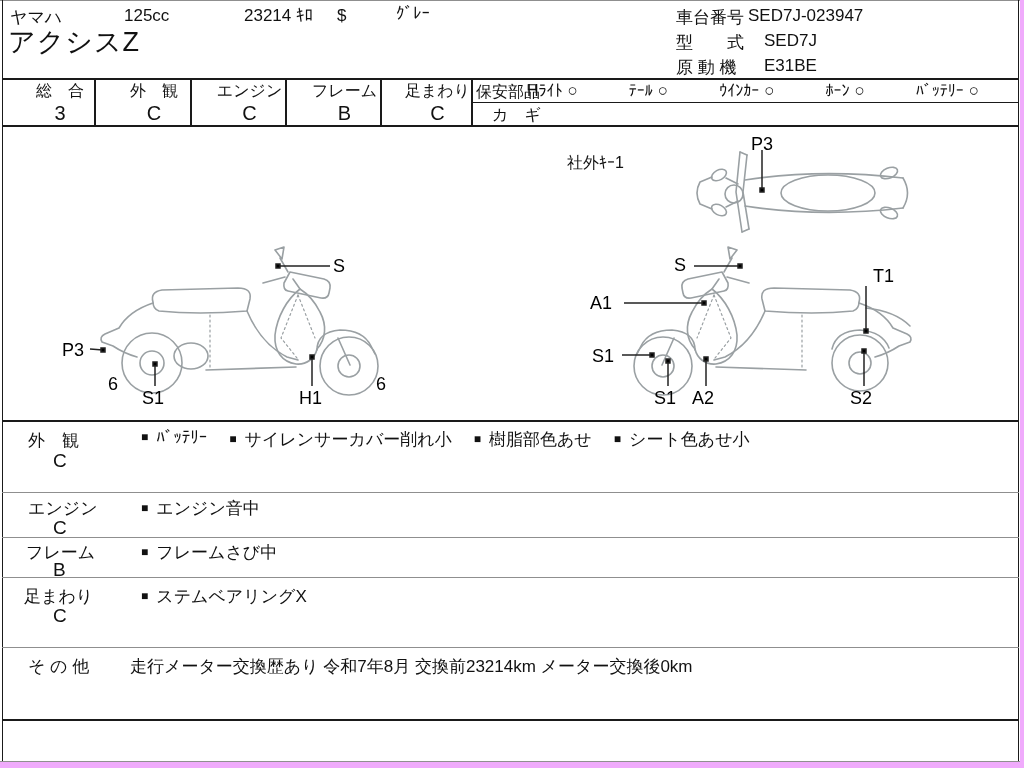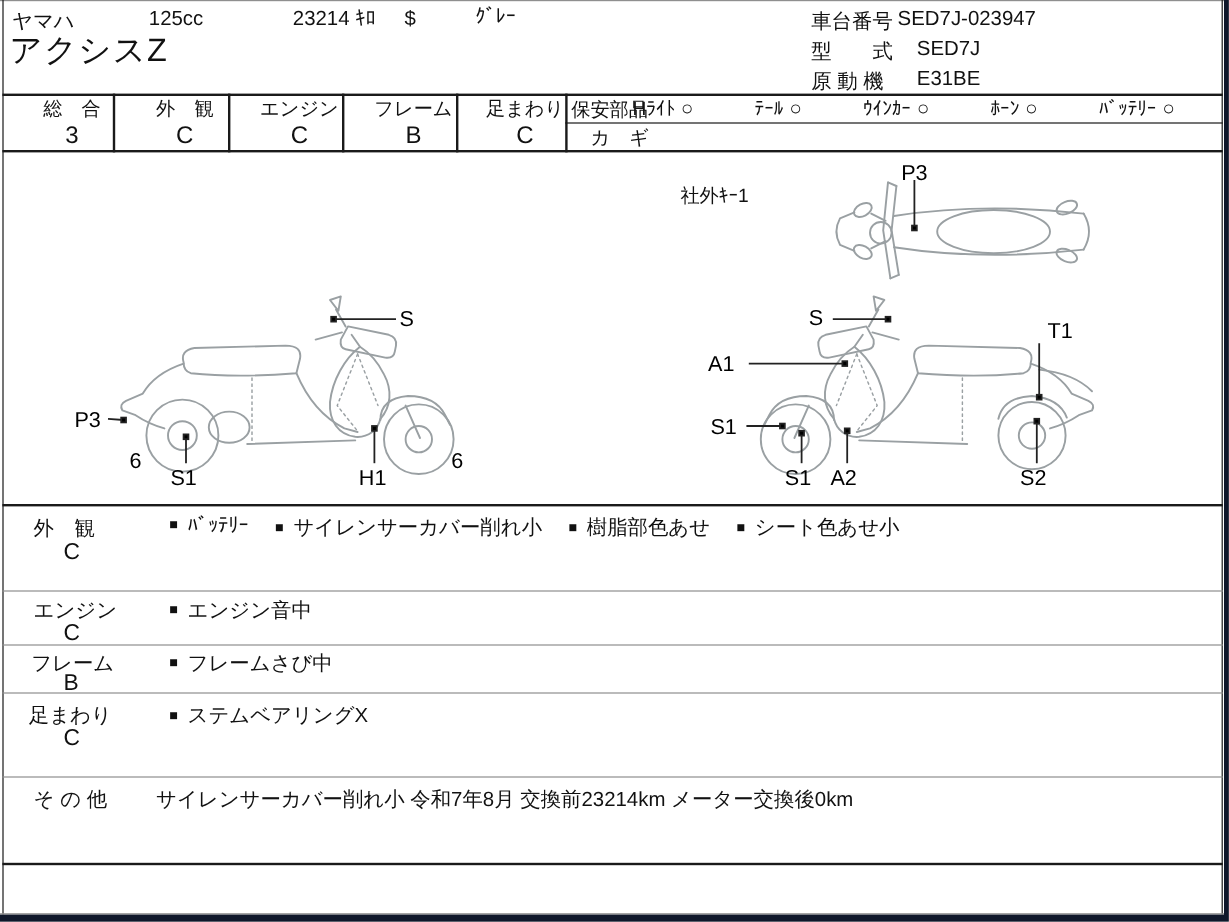--- a/index.html
+++ b/index.html
@@ -1,20 +1,20 @@
 <!DOCTYPE html>
 <html style="--line: #1a1a1a; --thin_line: #8f8f8f; --sketch: #9aa0a3; --text: #111111;"><head>
 <meta charset="utf-8">
 <style>
   :root{
     --line:#1a1a1a; --thin_line:#8f8f8f; --sketch:#9aa0a3; --text:#111111;
   }
   html,body{margin:0;padding:0;}
   body{background:#b9b9b9;font-family:"Liberation Sans","DejaVu Sans",sans-serif;color:var(--text);}
-  #stage{position:relative;width:1024px;height:768px;overflow:hidden;background:#0f172a;}
+  #stage{position:relative;width:1024px;height:768px;overflow:hidden;background:#f0abfc;}
   #sheet{position:absolute;left:0;top:0;width:1020px;height:762px;background:#ffffff;}
   .abs{position:absolute;white-space:nowrap;}
   .hline{position:absolute;height:2px;background:var(--line);}
   .vline{position:absolute;width:2px;background:var(--line);}
   .thin{background:var(--thin_line);height:1px;}
   .t16{font-size:16px;} .t17{font-size:17px;}
   .model{font-size:27px;letter-spacing:1px;}
   .rcell{position:absolute;top:80px;height:44px;display:flex;flex-direction:column;
          align-items:center;justify-content:space-between;padding:1px 12px;}
   .rcell .rlabel{font-size:16px;}
@@ -300,16 +300,16 @@
     <span class="abs" style="left:53px;top:605px;font-size:19px;">C</span>
     <div class="items-row" style="left:141px;top:585px;">
 
         <span class="item">
           <span class="bullet">■</span>
           <span>ステムベアリングX</span>
         </span>
       </div>
 
     <span class="abs t17" style="left:28px;top:655px;">そ の 他</span>
-    <span class="abs t17" style="left:130px;top:655px;">サイレンサーカバー削れ小 令和7年8月 交換前23214km メーター交換後0km</span>
+    <span class="abs t17" style="left:130px;top:655px;">走行メーター交換歴あり 令和7年8月 交換前23214km メーター交換後0km</span>
 
   </div>
 </div>
 
 </body></html>

